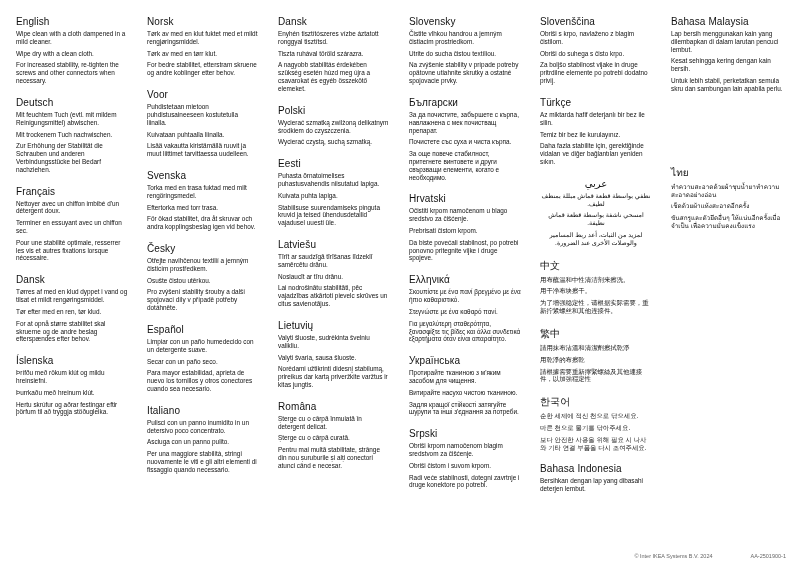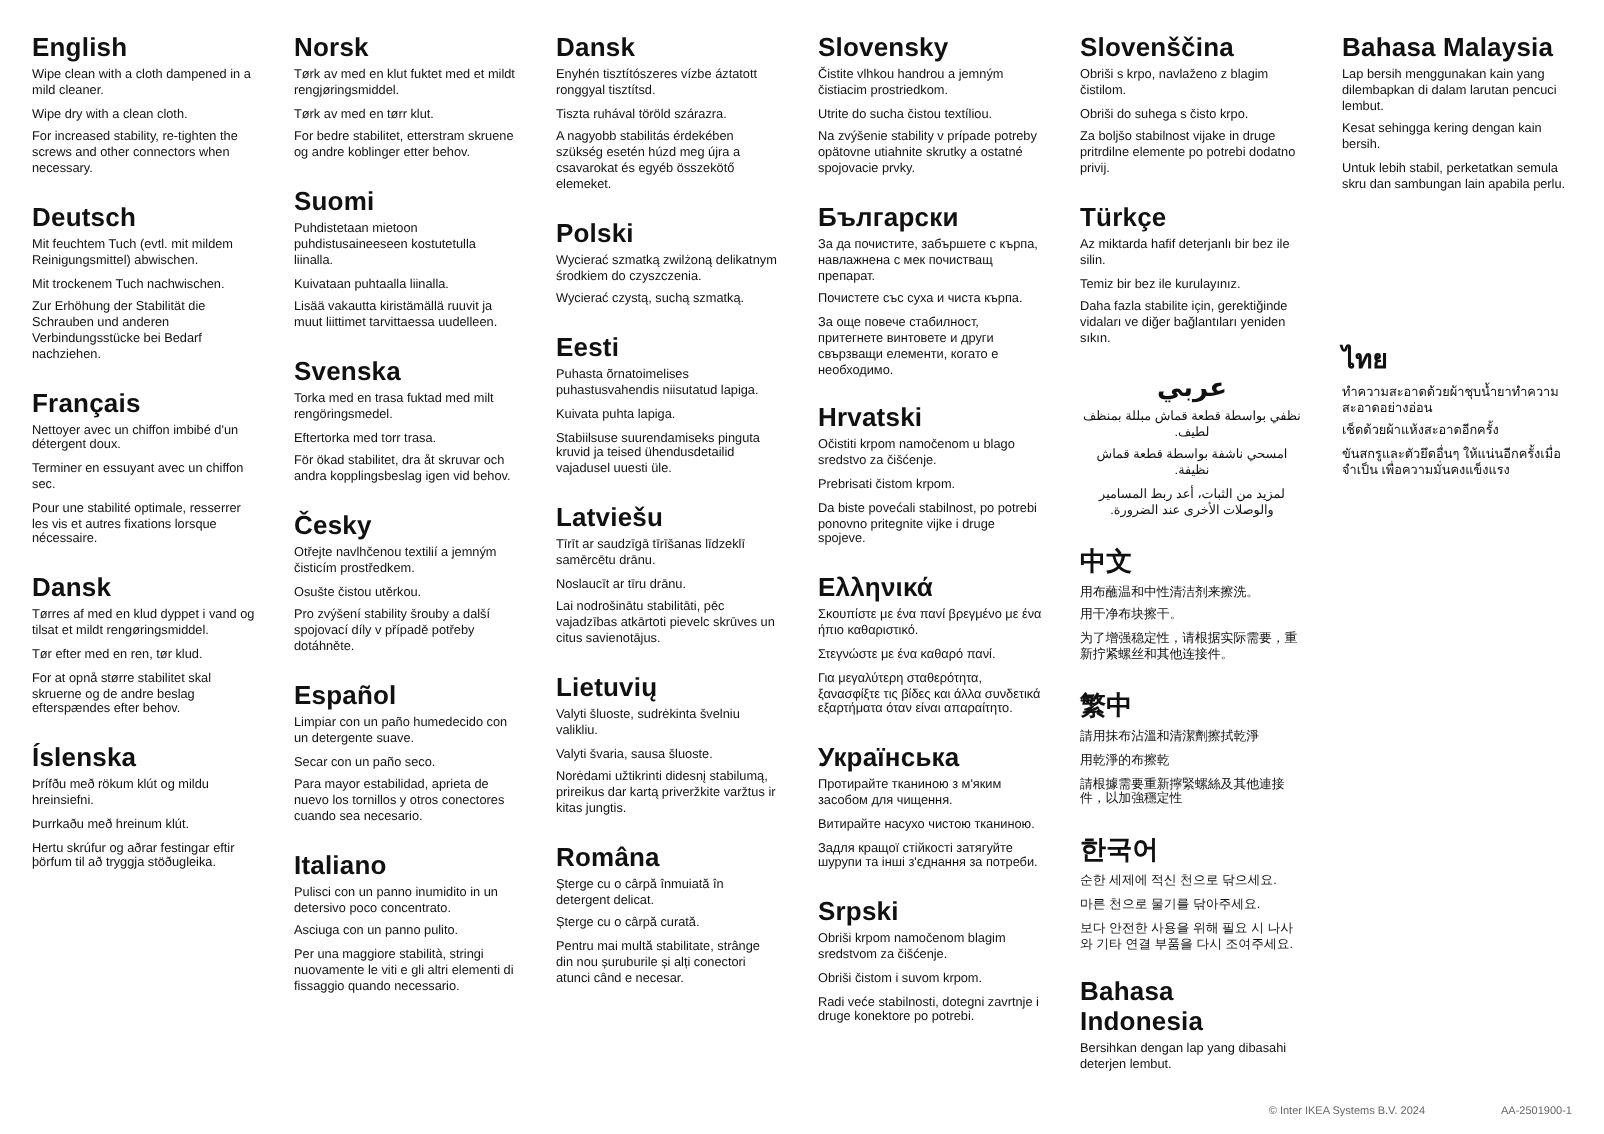--- a/index.html
+++ b/index.html
@@ -13,22 +13,22 @@
   }
   .page {
     display: flex;
     gap: 19px;
     padding: 16px 14px 0 16px;
     box-sizing: border-box;
   }
   .column { width: 112px; flex: 0 0 112px; }
   .lang-section { margin-bottom: 12px; }
   .lang-section h3 {
-    font-size: 13px;
-    font-weight: bold;
+    font-size: 10px;
+    font-weight: normal;
     margin: 0 0 3px 0;
     letter-spacing: 0.1px;
   }
   .lang-section p {
     font-size: 6.4px;
     line-height: 1.22;
     margin: 0 0 4px 0;
   }
   .lang-section[dir="rtl"] { text-align: center; }
   
@@ -80,21 +80,21 @@
       </section>
     </div>
     <div class="column col-idx-1">
       <section class="lang-section">
         <h3>Norsk</h3>
         <p>Tørk av med en klut fuktet med et mildt rengjøringsmiddel.</p>
         <p>Tørk av med en tørr klut.</p>
         <p>For bedre stabilitet, etterstram skruene og andre koblinger etter behov.</p>
       </section>
       <section class="lang-section">
-        <h3>Suomi</h3>
+        <h3>Voor</h3>
         <p>Puhdistetaan mietoon puhdistusaineeseen kostutetulla liinalla.</p>
         <p>Kuivataan puhtaalla liinalla.</p>
         <p>Lisää vakautta kiristämällä ruuvit ja muut liittimet tarvittaessa uudelleen.</p>
       </section>
       <section class="lang-section">
         <h3>Svenska</h3>
         <p>Torka med en trasa fuktad med milt rengöringsmedel.</p>
         <p>Eftertorka med torr trasa.</p>
         <p>För ökad stabilitet, dra åt skruvar och andra kopplingsbeslag igen vid behov.</p>
       </section>

